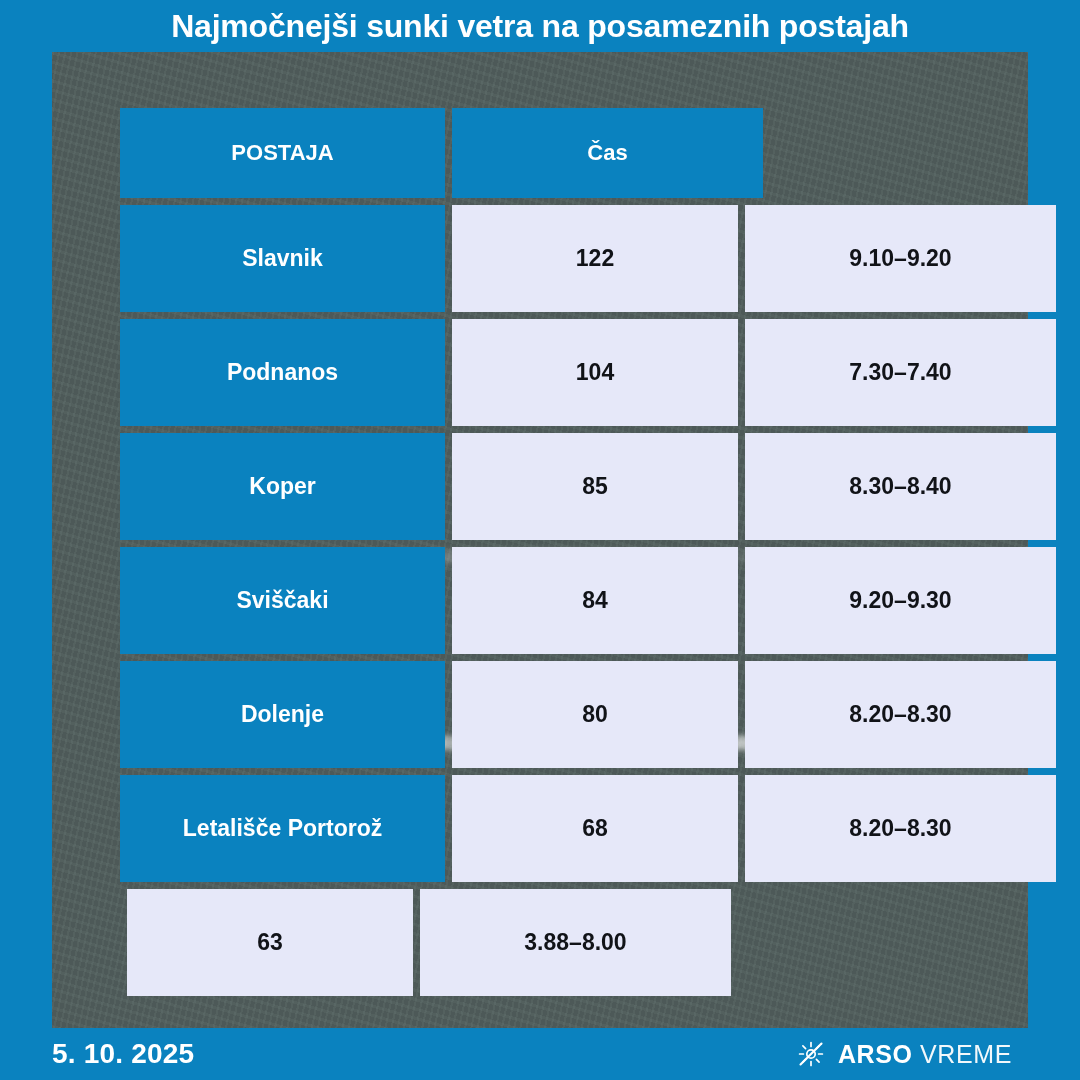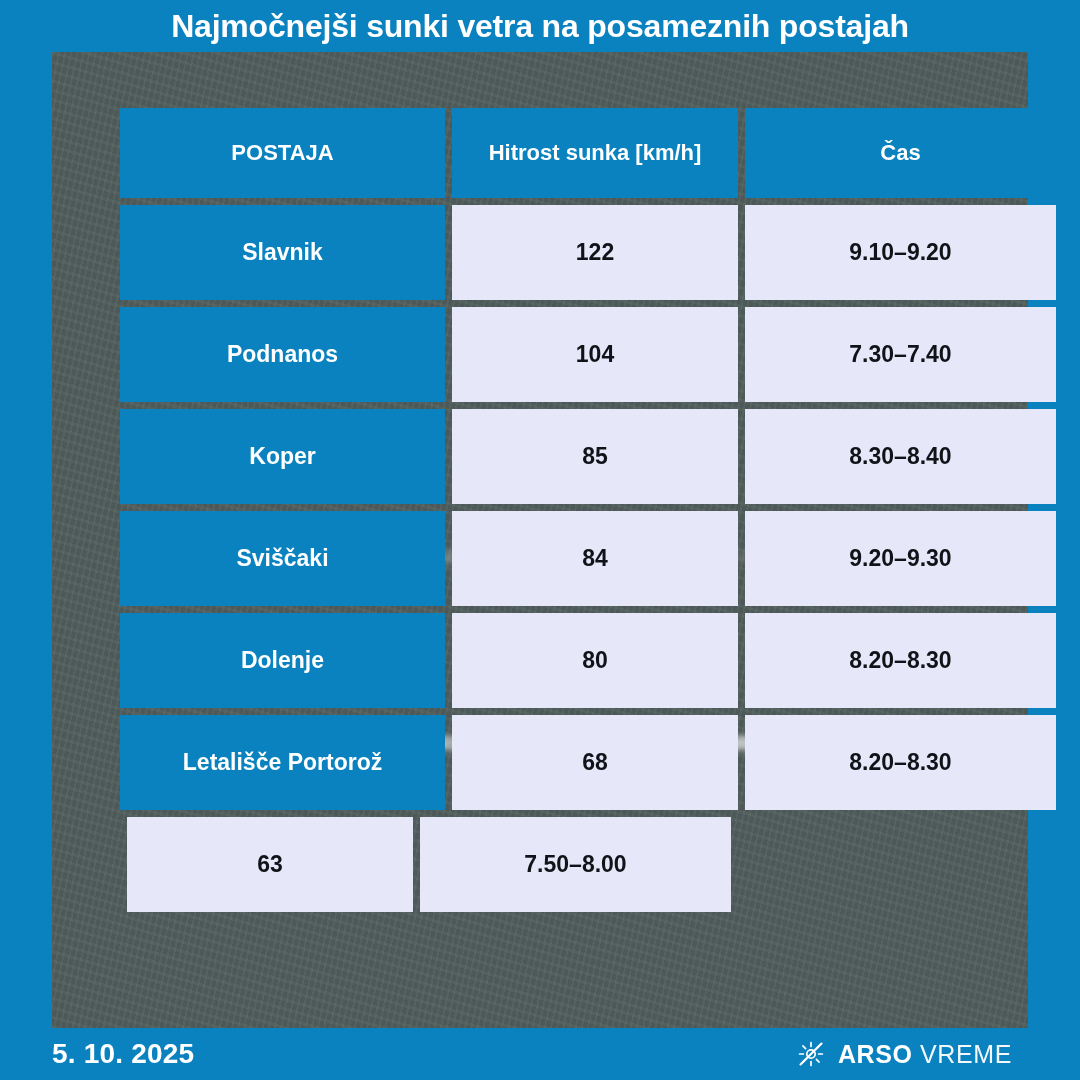--- a/index.html
+++ b/index.html
@@ -142,21 +142,21 @@
 
   .header-row .cell {
     height: 90px;
     background: #0a82bf;
     color: #ffffff;
     font-size: 22px;
     font-weight: bold;
   }
 
   .data-row .cell {
-    height: 95px;
+    height: 107px;
     font-size: 23px;
     font-weight: bold;
   }
   .data-row .col-station {
     background: #0a82bf;
     color: #ffffff;
     font-size: 23px;
   }
   .data-row .col-speed,
   .data-row .col-time {
@@ -217,21 +217,20 @@
   </div>
 
   <div class="title-bar">
     <div class="title-text">Najmočnejši sunki vetra na posameznih postajah</div>
   </div>
 
   <div class="table">
 
     <div class="trow header-row">
       <div class="cell col-station">POSTAJA</div>
-      <div class="cell col-speed">Hitrost sunka [km/h]</div>
       <div class="cell col-time">Čas</div>
     </div>
 
     <div class="trow data-row">
       <div class="cell col-station">Slavnik</div>
       <div class="cell col-speed">122</div>
       <div class="cell col-time">9.10–9.20</div>
     </div>
 
     <div class="trow data-row">
@@ -259,21 +258,21 @@
     </div>
 
     <div class="trow data-row">
       <div class="cell col-station">Letališče Portorož</div>
       <div class="cell col-speed">68</div>
       <div class="cell col-time">8.20–8.30</div>
     </div>
 
     <div class="trow data-row">
       <div class="cell col-speed">63</div>
-      <div class="cell col-time">7.50–8.00</div>
+      <div class="cell col-time">3.88–8.00</div>
     </div>
 
   </div>
 
   <div class="footer">
     <div class="footer-date">5. 10. 2025</div>
 
     <div class="brand">
       <span class="brand-icon-wrap">
         <svg class="brand-icon" viewBox="0 0 26 26" fill="none" stroke="#ffffff" stroke-width="1.7" stroke-linecap="round">

